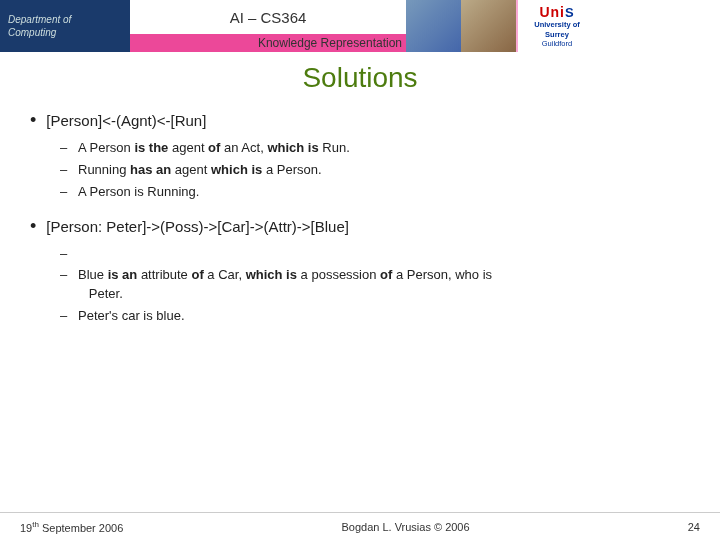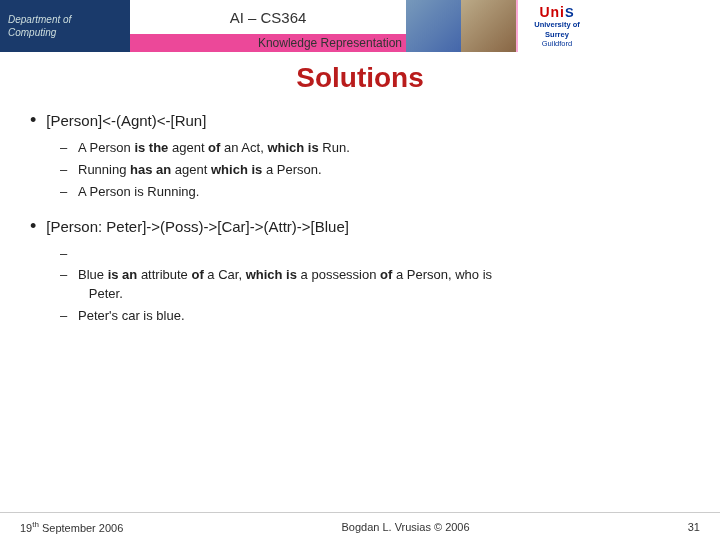--- a/index.html
+++ b/index.html
@@ -14,22 +14,22 @@
     }
 
     
     .content {
       padding: 10px 30px 10px 30px;
     }
 
     .page-title {
       text-align: center;
       font-size: 28px;
-      font-weight: bold;
-      color: #b91c1c;
+      font-weight: normal;
+      color: #4d7c0f;
       margin-bottom: 18px;
     }
 
     .bullet-section {
       margin-bottom: 16px;
     }
 
     .bullet-item {
       display: flex;
       align-items: flex-start;
@@ -265,14 +265,14 @@
       </div>
     </div>
   </div>
 </div>
 
 <div class="footer">
   <span class="footer-left">
     19<sup>th</sup> September 2006
   </span>
   <span class="footer-center">Bogdan L. Vrusias © 2006</span>
-  <span class="footer-right">31</span>
+  <span class="footer-right">24</span>
 </div>
 
 </body></html>

